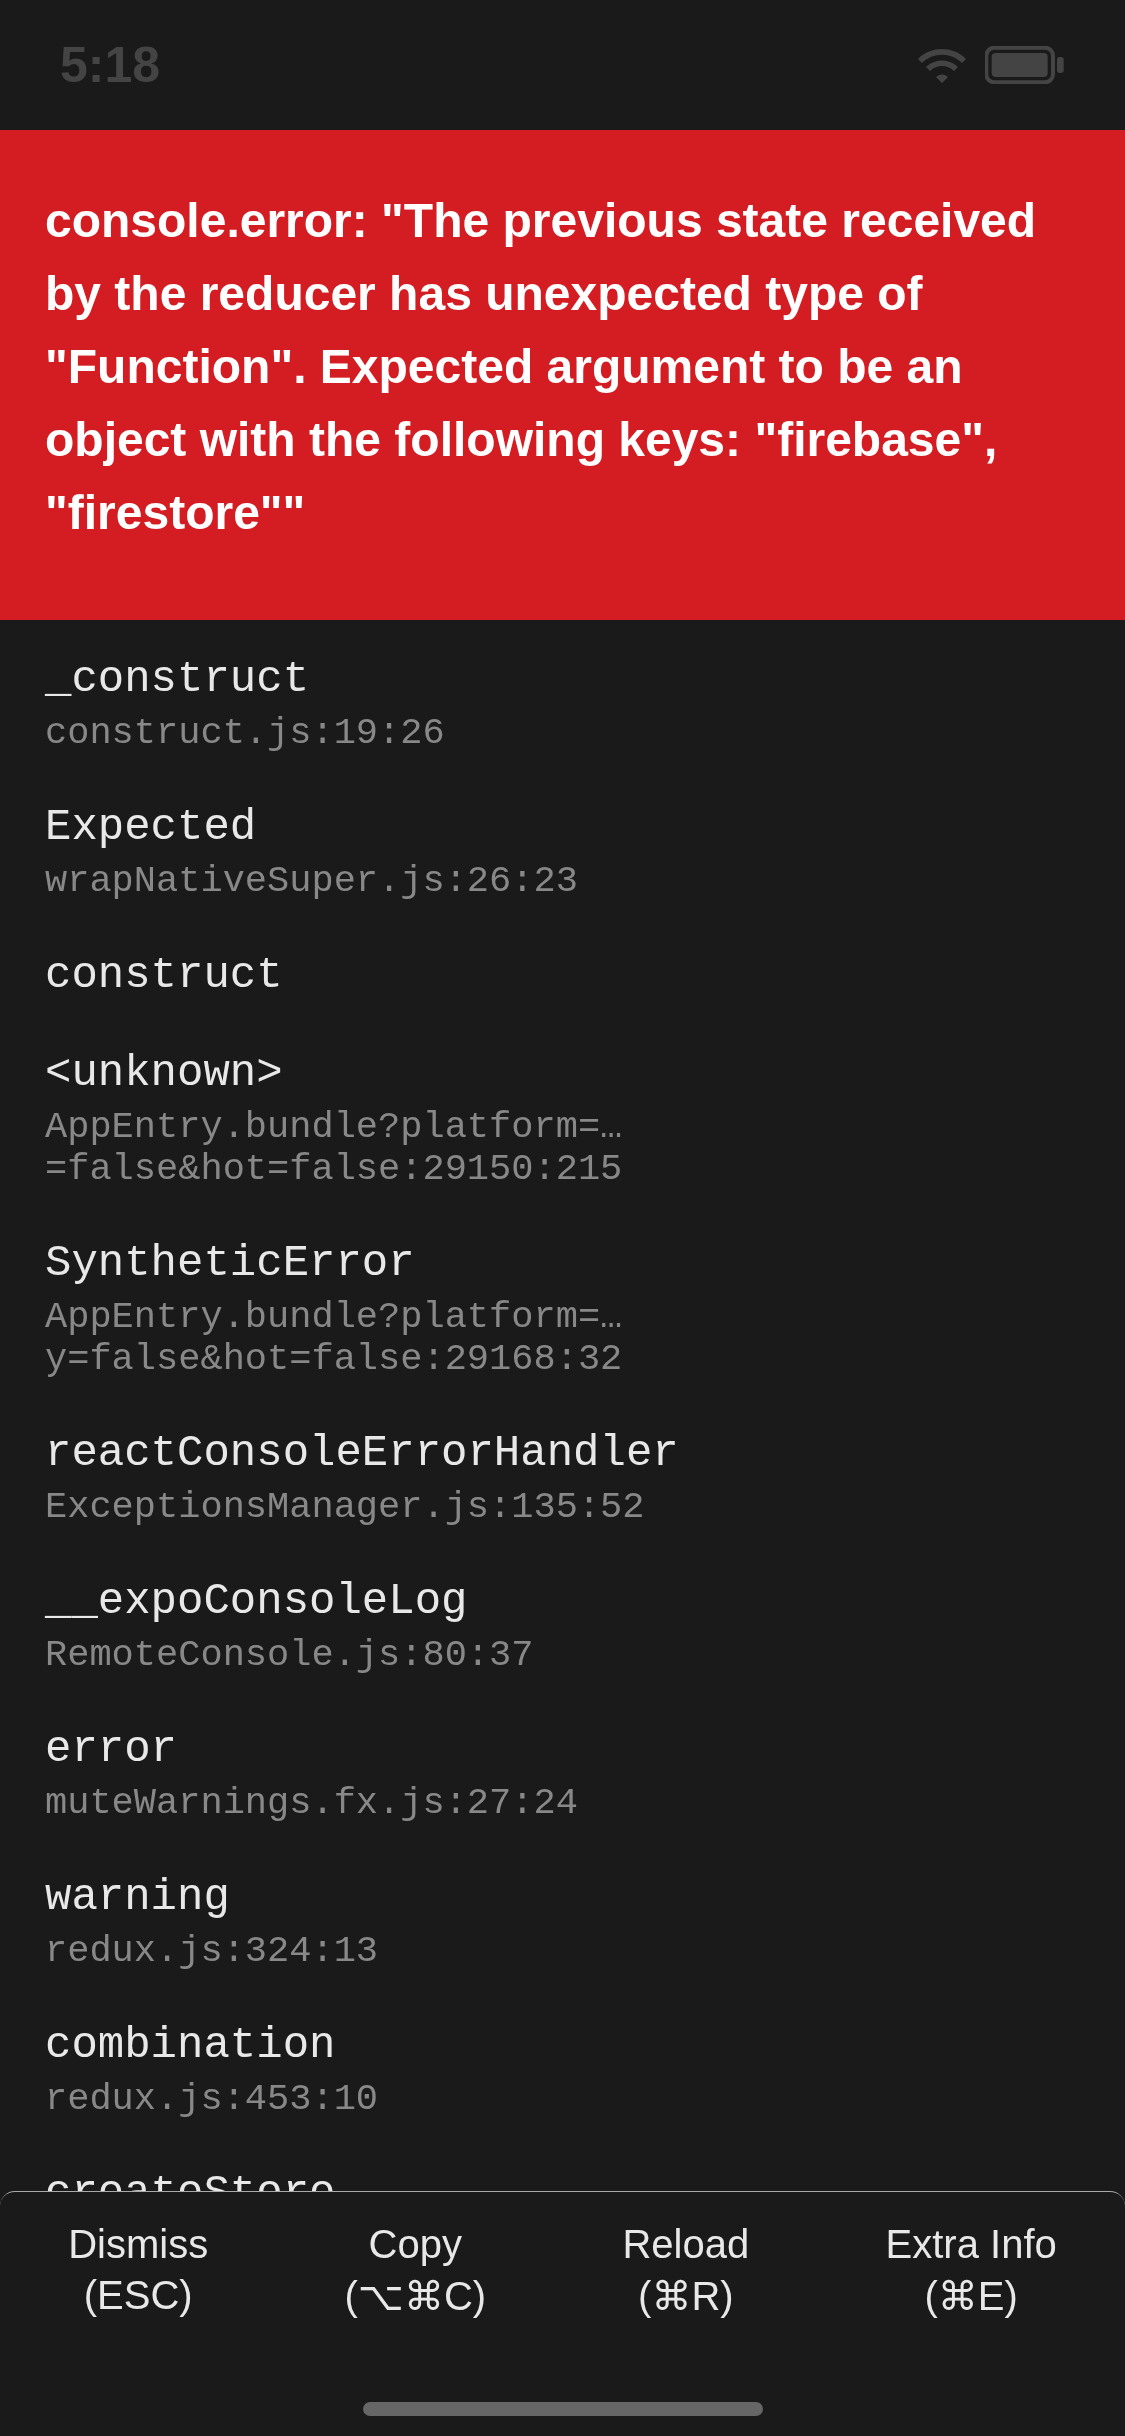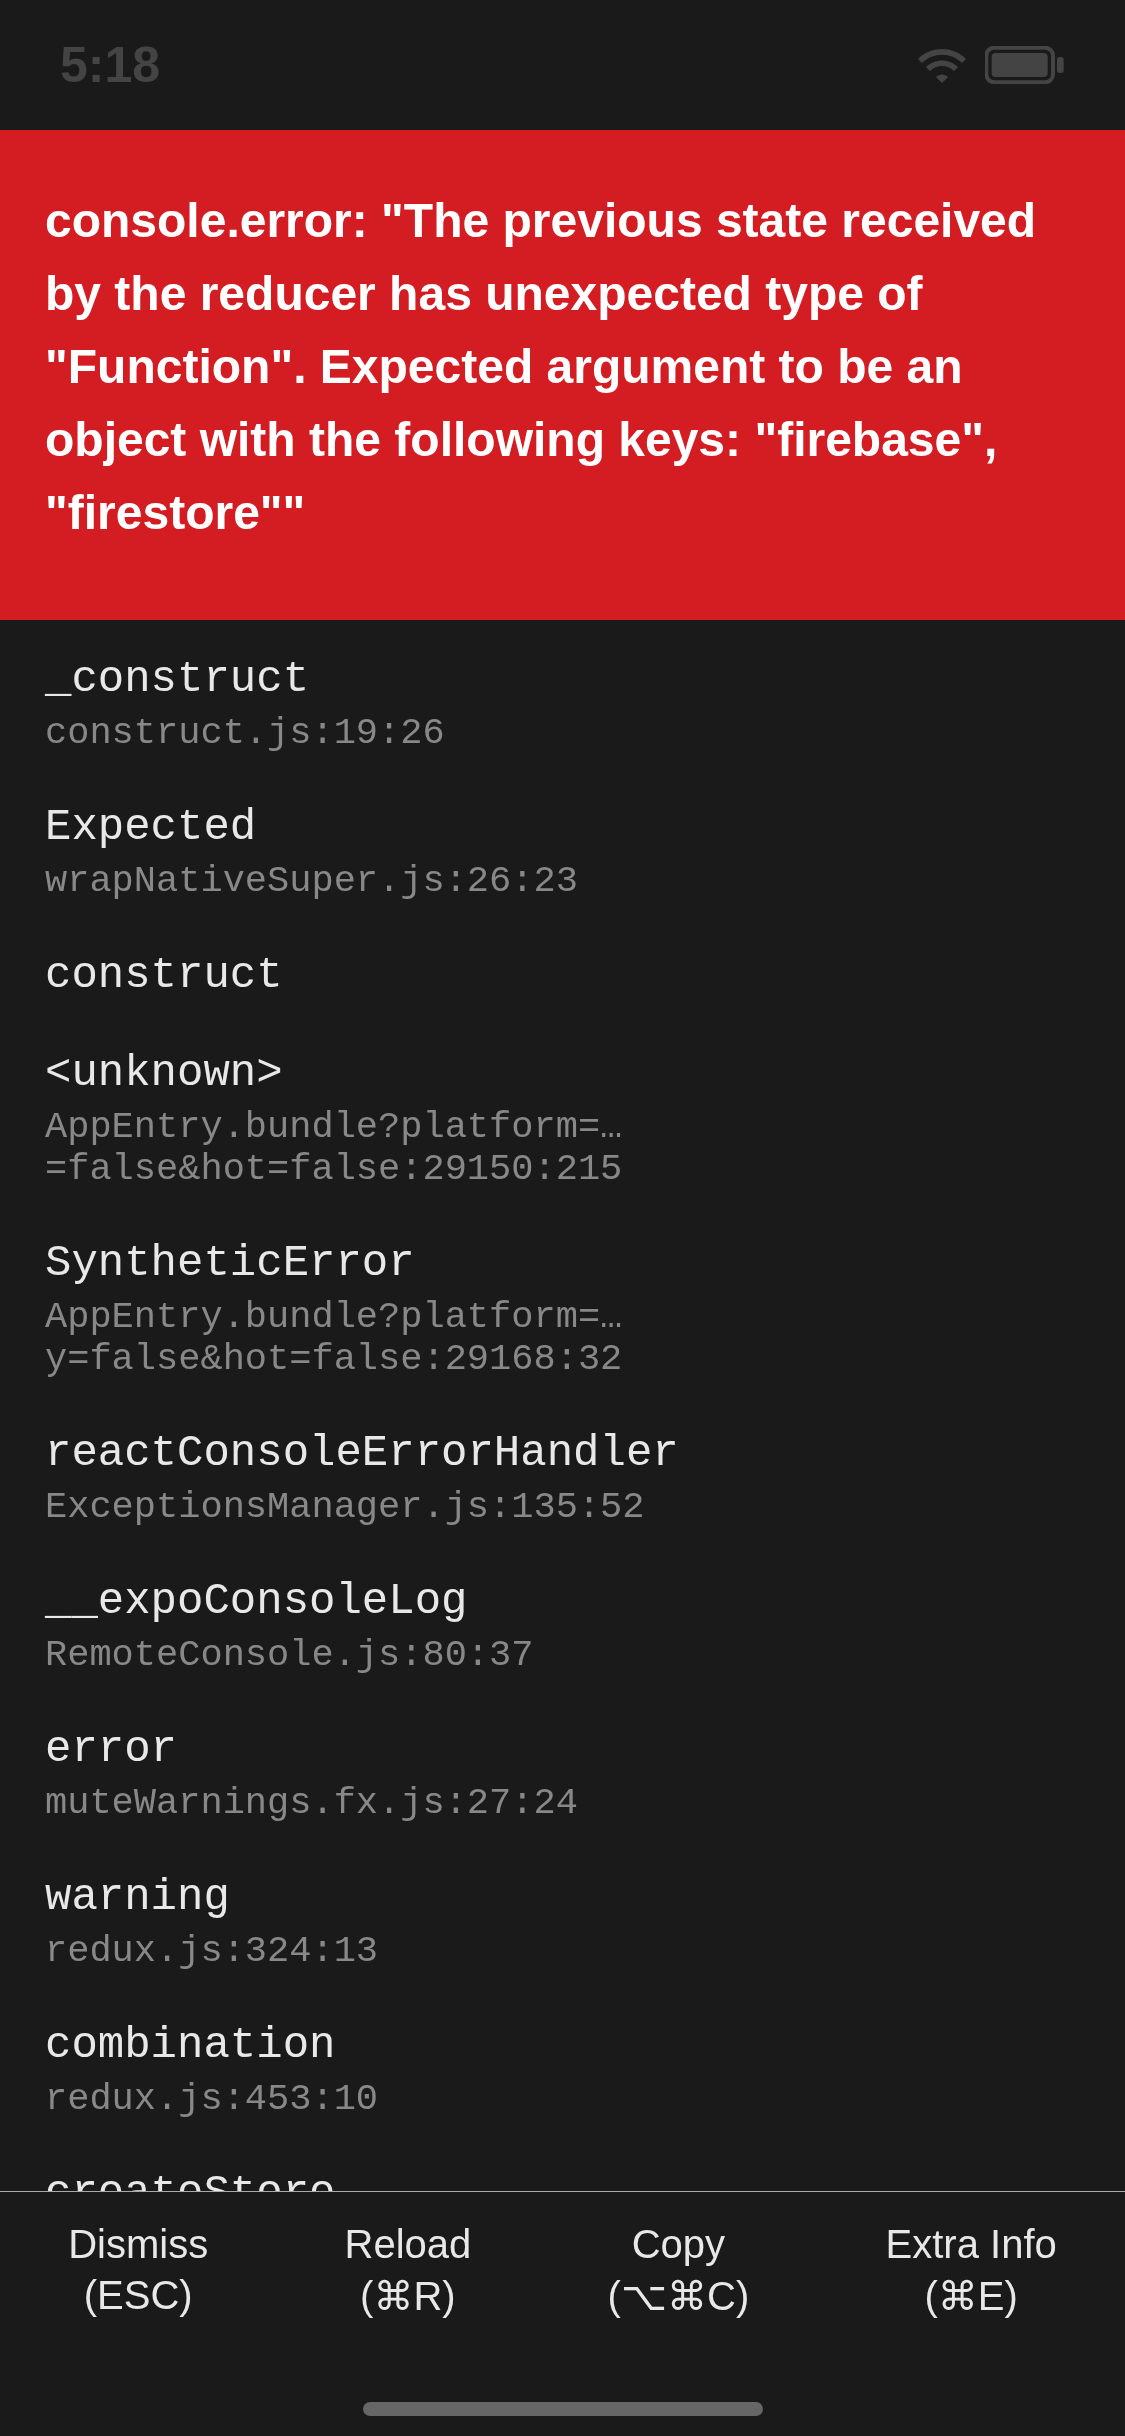--- a/index.html
+++ b/index.html
@@ -77,20 +77,21 @@
       bottom: 0;
       left: 0;
       right: 0;
       height: 245px;
       background: #1a1a1a;
       border-top: 1px solid #aaa;
       display: flex;
       justify-content: space-around;
       align-items: flex-start;
       padding-top: 30px;
+      border-radius: 15px;
     }
     .toolbar-button {
       display: flex;
       flex-direction: column;
       align-items: center;
       color: #e8e8e8;
       cursor: pointer;
     }
     .toolbar-label {
       font-size: 40px;
@@ -178,26 +179,26 @@
       <div class="frame-location">AppEntry.bundle?platform=…=false&amp;hot=false:124924:22</div>
     </div>
   </div>
 
 <div class="bottom-toolbar">
   <div class="toolbar-button">
     <div class="toolbar-label">Dismiss</div>
     <div class="toolbar-shortcut">(ESC)</div>
   </div>
   <div class="toolbar-button">
+    <div class="toolbar-label">Copy</div>
+    <div class="toolbar-shortcut">(⌥⌘C)</div>
+  </div>
+  <div class="toolbar-button">
     <div class="toolbar-label">Reload</div>
     <div class="toolbar-shortcut">(⌘R)</div>
   </div>
   <div class="toolbar-button">
-    <div class="toolbar-label">Copy</div>
-    <div class="toolbar-shortcut">(⌥⌘C)</div>
-  </div>
-  <div class="toolbar-button">
     <div class="toolbar-label">Extra Info</div>
     <div class="toolbar-shortcut">(⌘E)</div>
   </div>
 </div>
 
 <div class="home-indicator"></div>
 
 </body></html>

